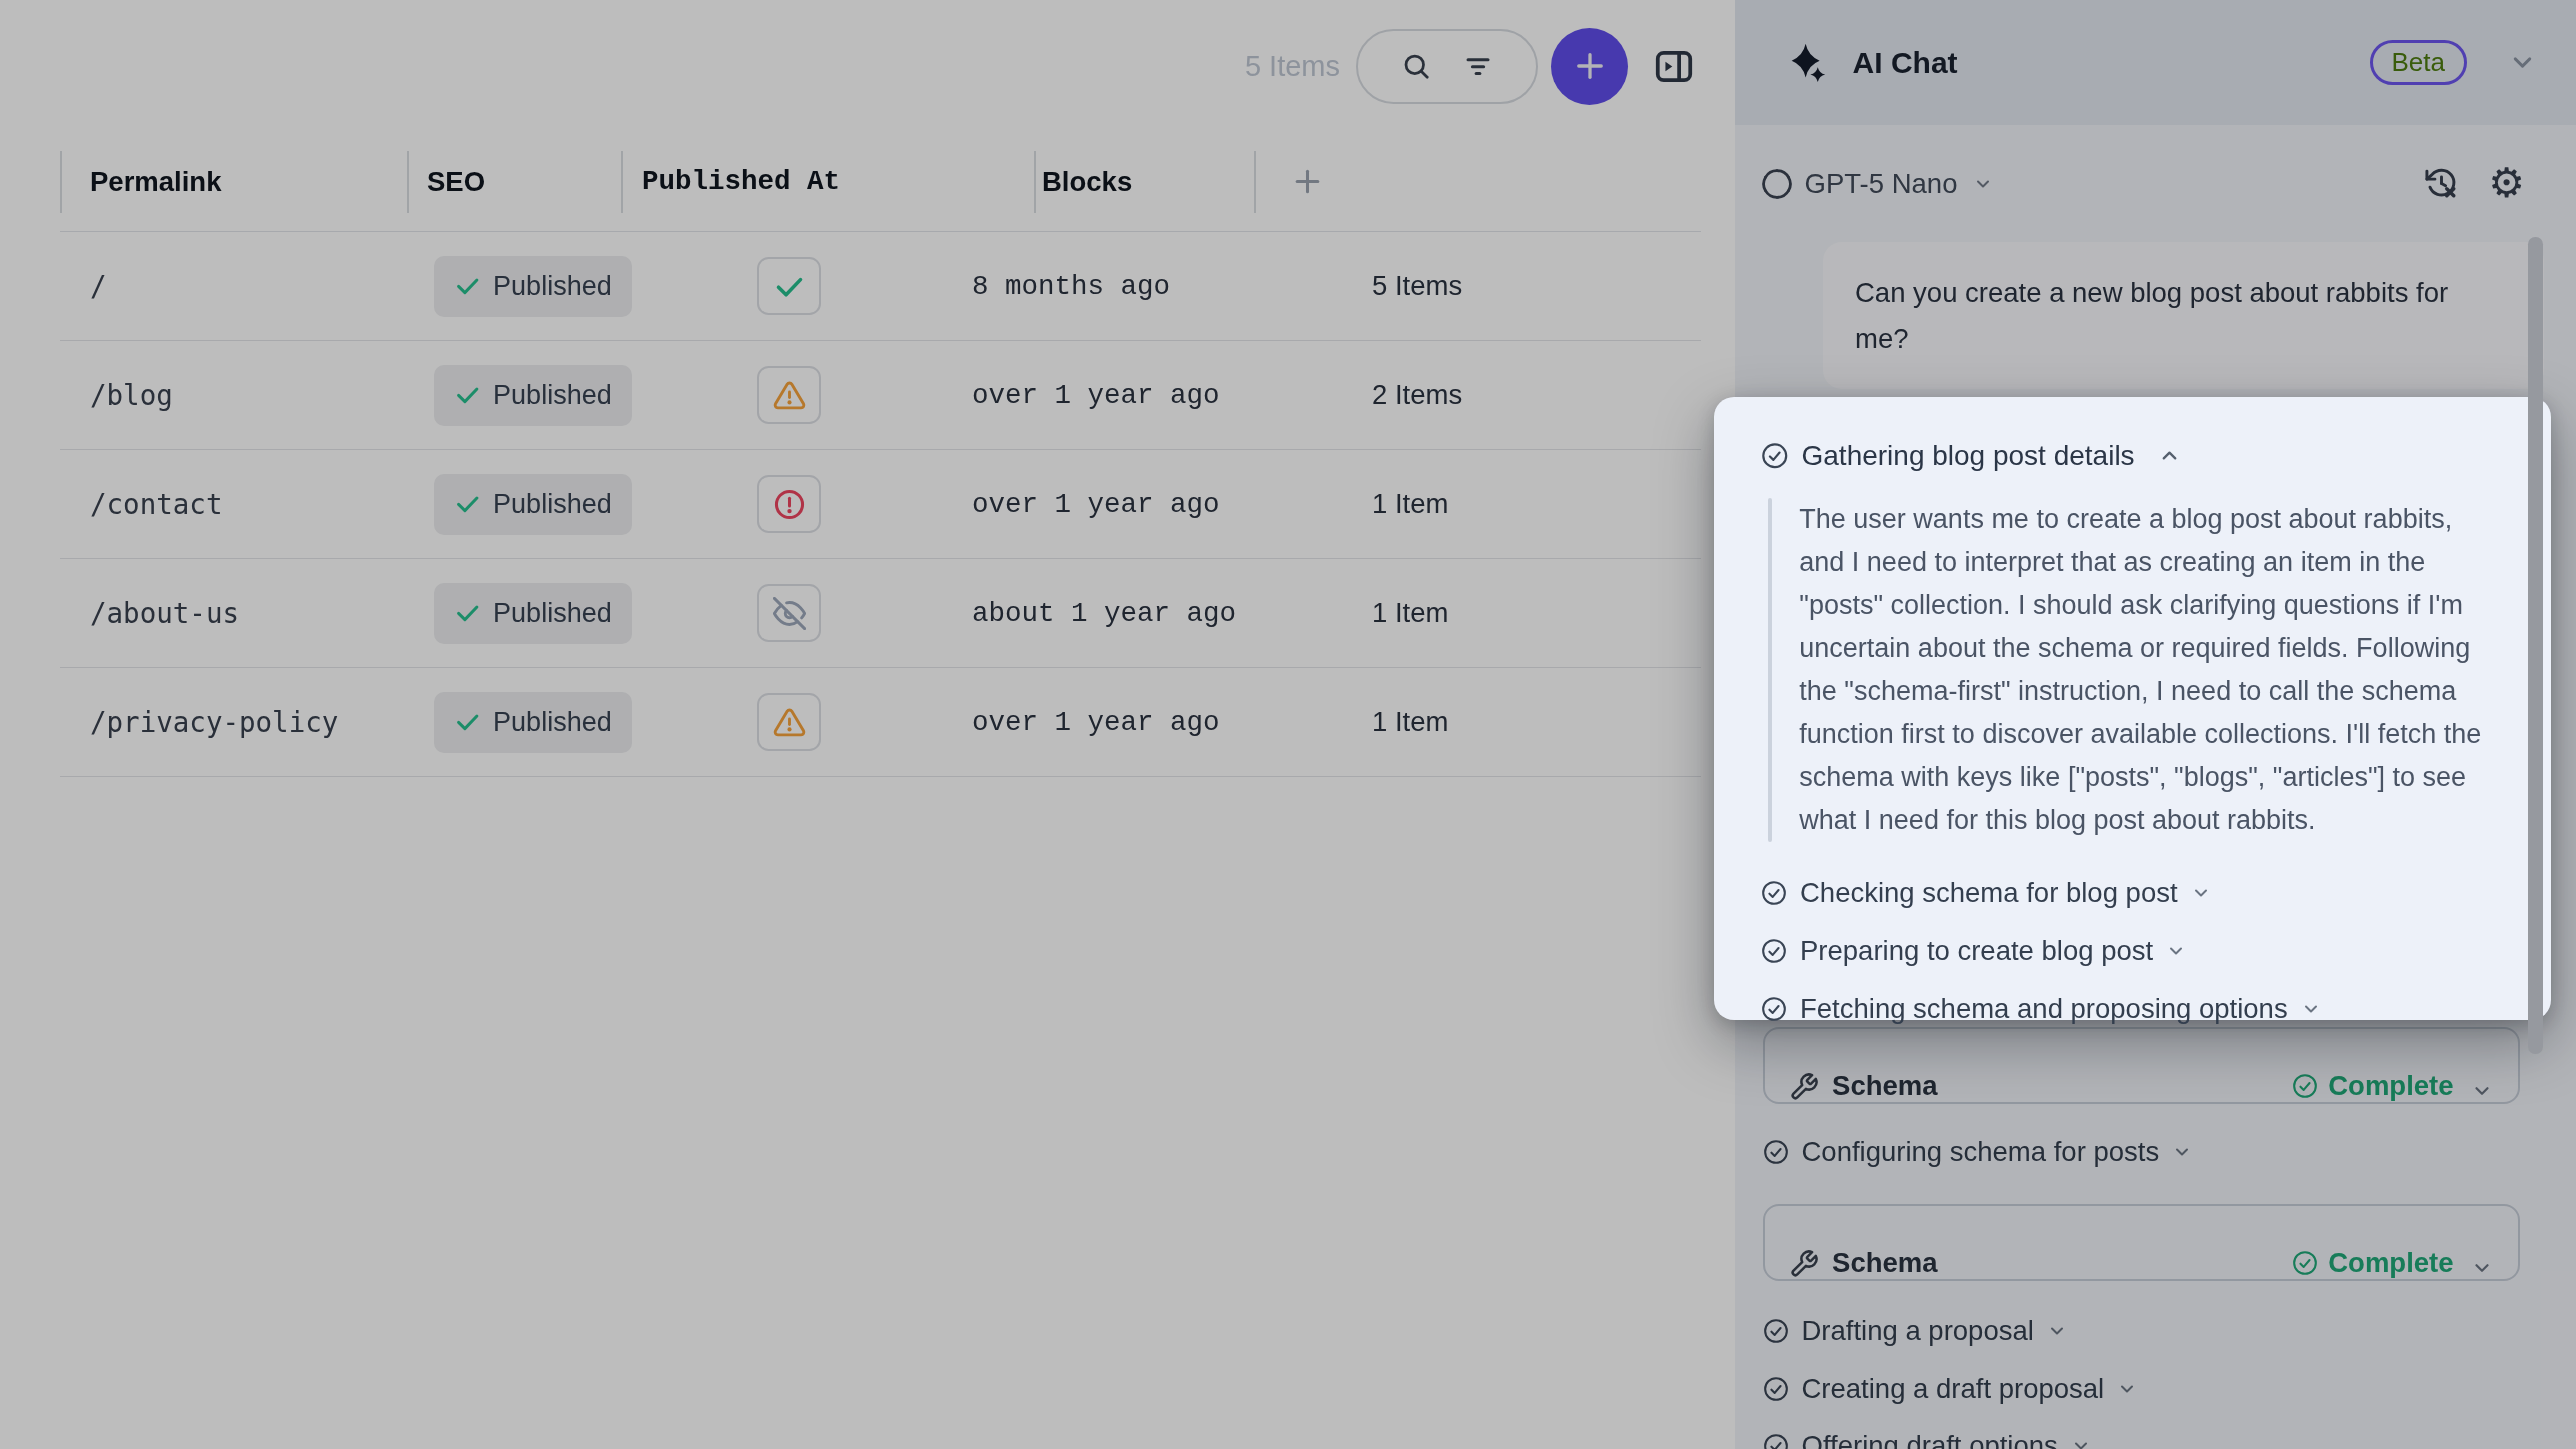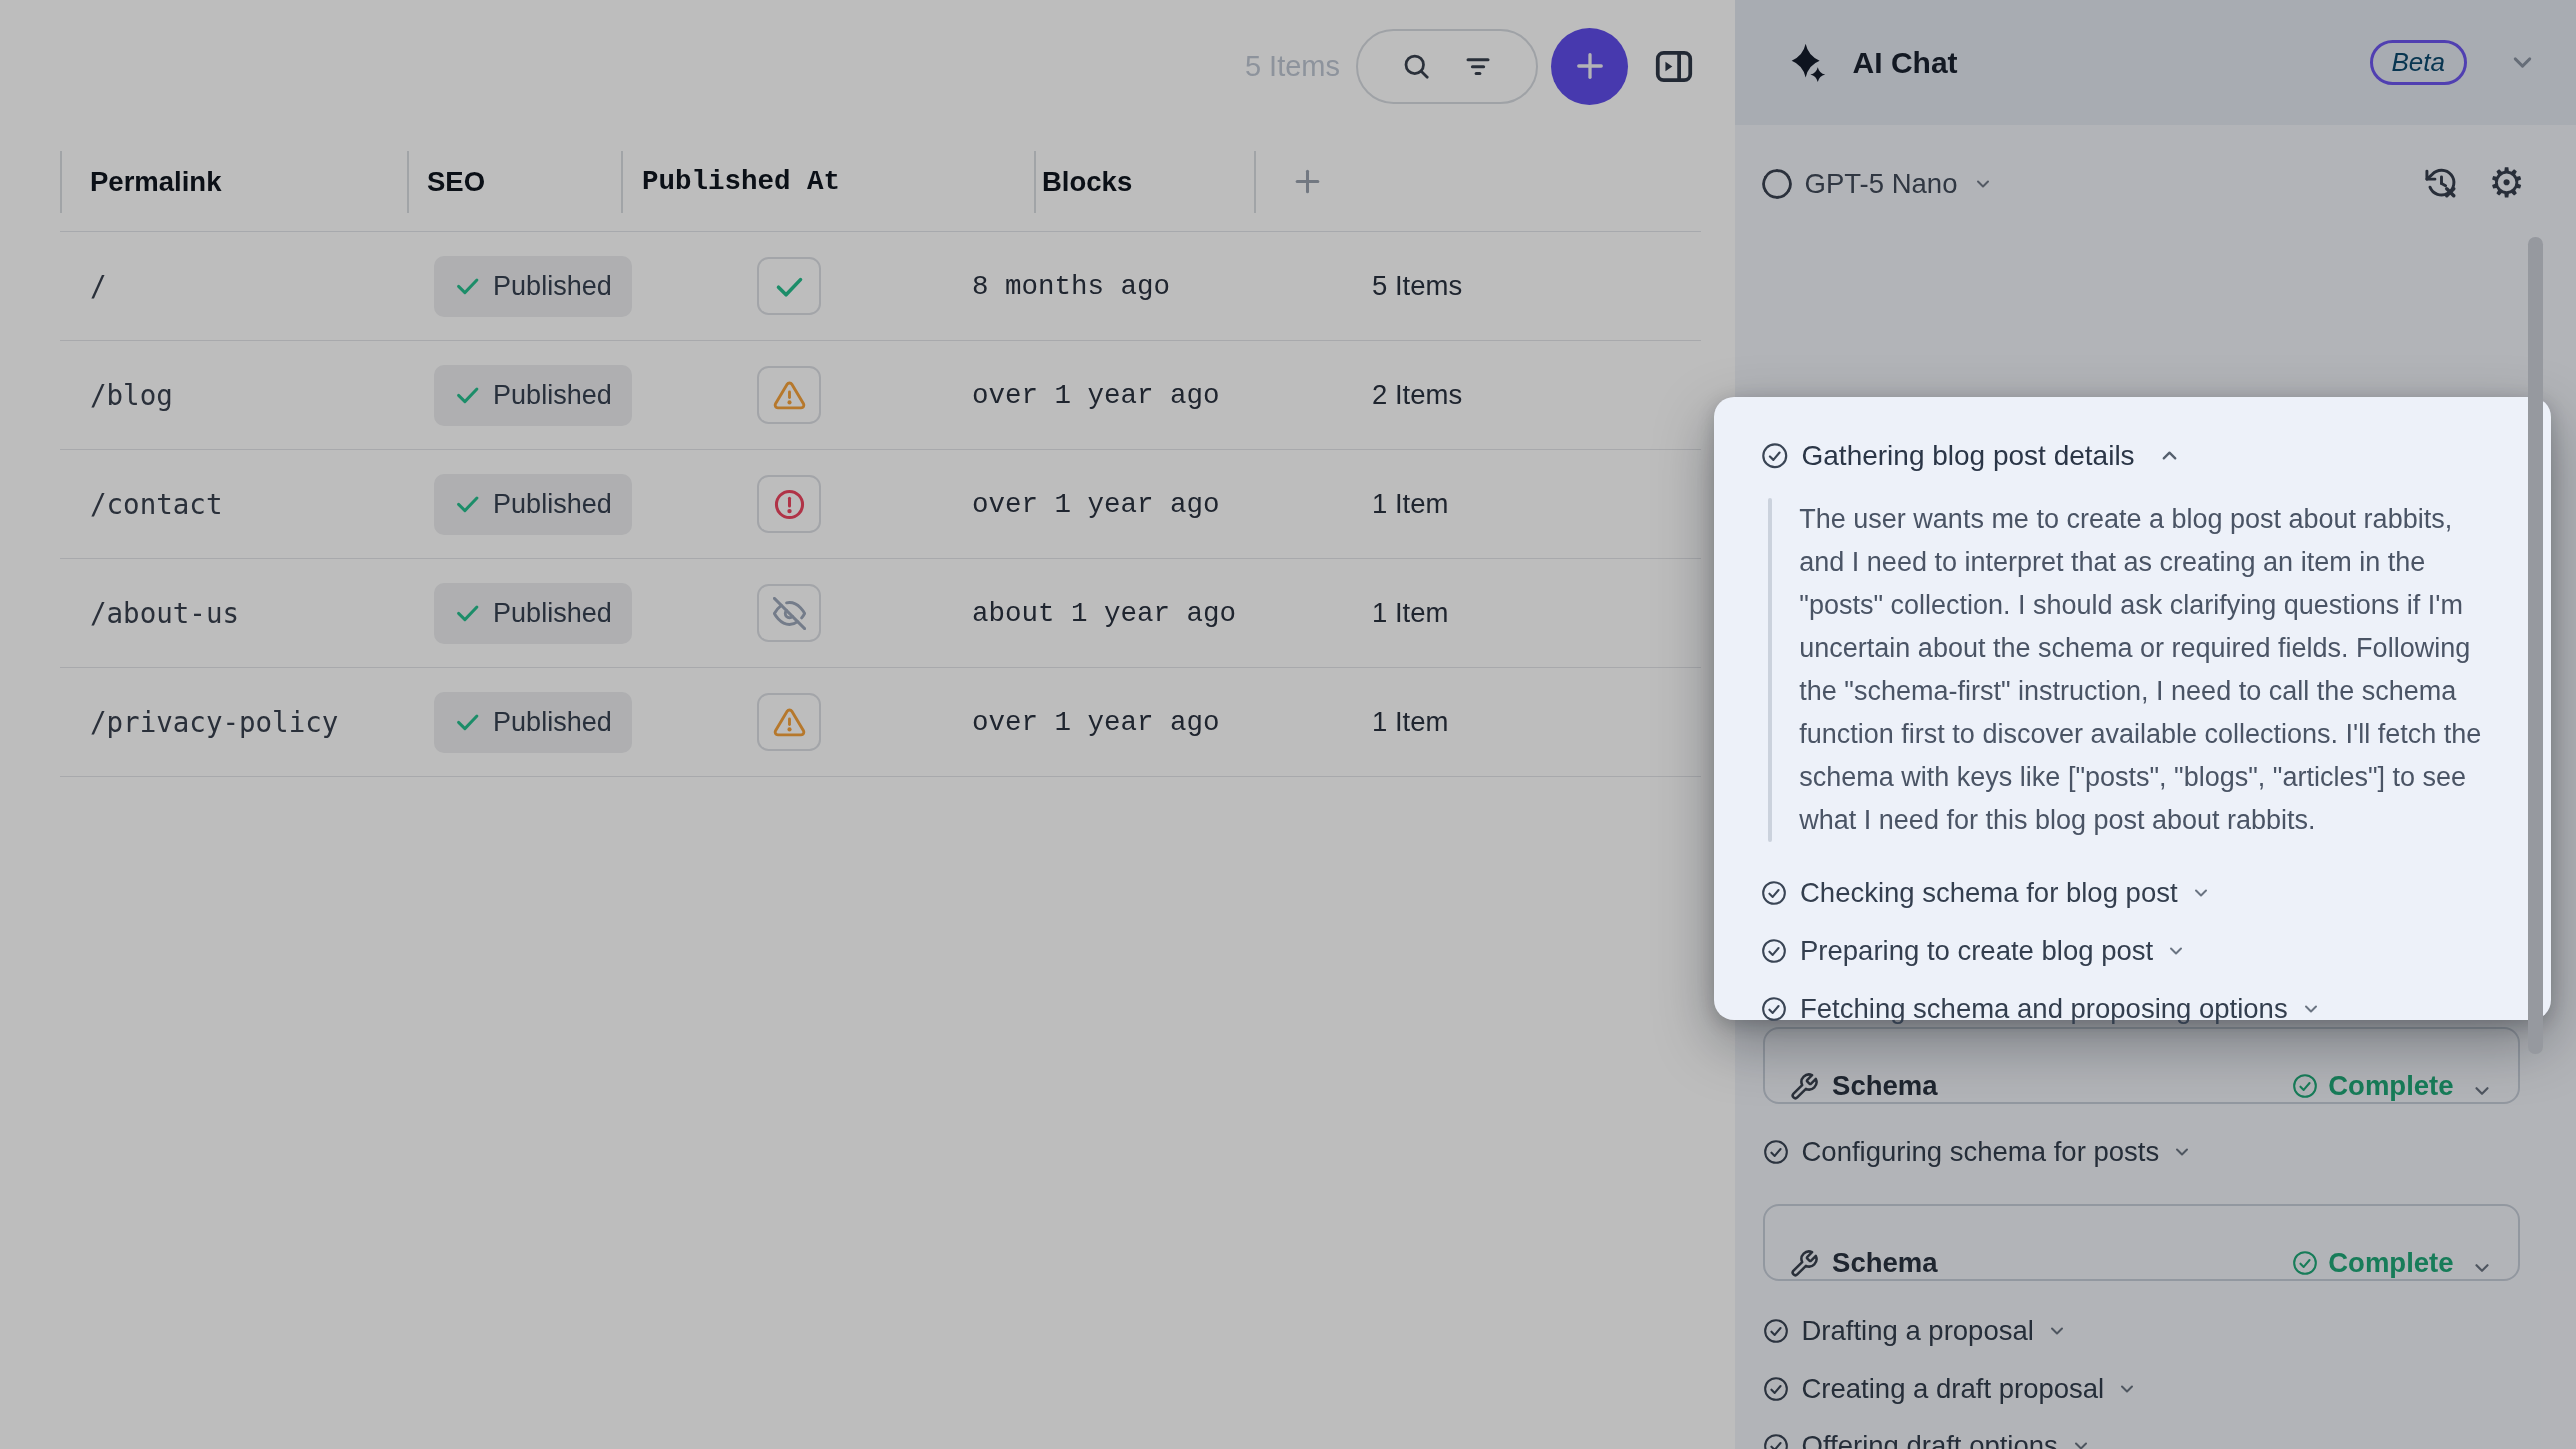--- a/index.html
+++ b/index.html
@@ -44,21 +44,21 @@
   .seo-warning{ color:#F6A33C; }
   .seo-error  { color:#EE4560; }
   .seo-hidden { color:#9DA8BA; }
 
   
   .chat { position:absolute; left:1735px; top:0; width:841px; height:1449px; background:#F1F3F8; }
   .chat-header { height:125px; background:#E3E8F1; display:flex; align-items:center; padding:0 39px 0 52px; }
   .sparkle { color:#141C2B; margin-right:24.6px; }
   .chat-title { font-size:30px; font-weight:700; color:#1A2230; }
   .beta { margin-left:auto; height:45px; padding:0 19px; border:3.6px solid #6C55EF; border-radius:23px;
-          display:flex; align-items:center; font-size:26px; font-weight:500; color:#0c4a6e;font-style:italic; }
+          display:flex; align-items:center; font-size:26px; font-weight:500; color:#4d7c0f; }
   .hdr-chevron { margin-left:41px; color:#8A94A2; cursor:pointer; }
 
   .model-row { height:117px; display:flex; align-items:center; padding:0 51px 0 26px; }
   .model-btn { display:flex; align-items:center; gap:11.6px; cursor:pointer; color:#414B5A; }
   .openai-logo { color:#3A4352; }
   .model-name { font-size:27.5px; font-weight:500; }
   .model-chevron { color:#707A88; margin-left:4.3px; }
   .hdr-actions { margin-left:auto; display:flex; align-items:center; gap:29px; color:#363F4E; }
   .gear-glyph { font-family:"DejaVu Sans", sans-serif; font-size:41px; line-height:1; color:#363F4E; cursor:pointer; }
 
@@ -375,20 +375,23 @@
       <div class="hdr-actions">
         <span class="icon">
             <svg width="35" height="35" viewBox="0 0 24 24">
               <use href="#i-history-x"></use>
             </svg>
           </span>
         <span class="gear-glyph">⚙</span>
       </div>
     </div>
 
+    <div class="bubble">
+      <div class="bubble-text">Can you create a new blog post about rabbits for me?</div>
+    </div>
 
     <div class="tool-card" style="top:1027px;">
       <span class="icon wrench">
           <svg width="30" height="30" viewBox="0 0 24 24">
             <use href="#i-wrench"></use>
           </svg>
         </span>
       <span class="tool-name">Schema</span>
       <span class="tool-right">
         <span class="icon">

